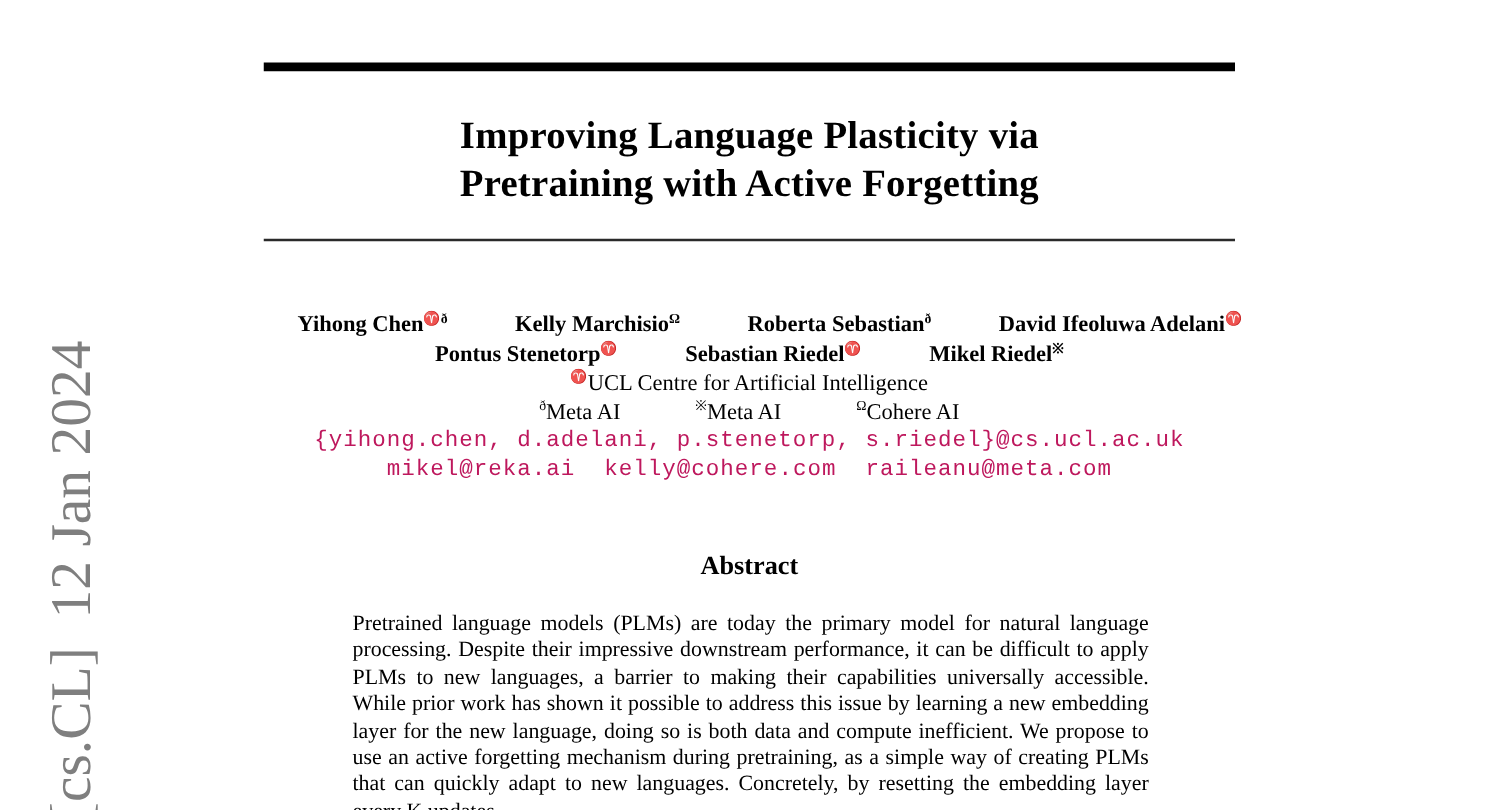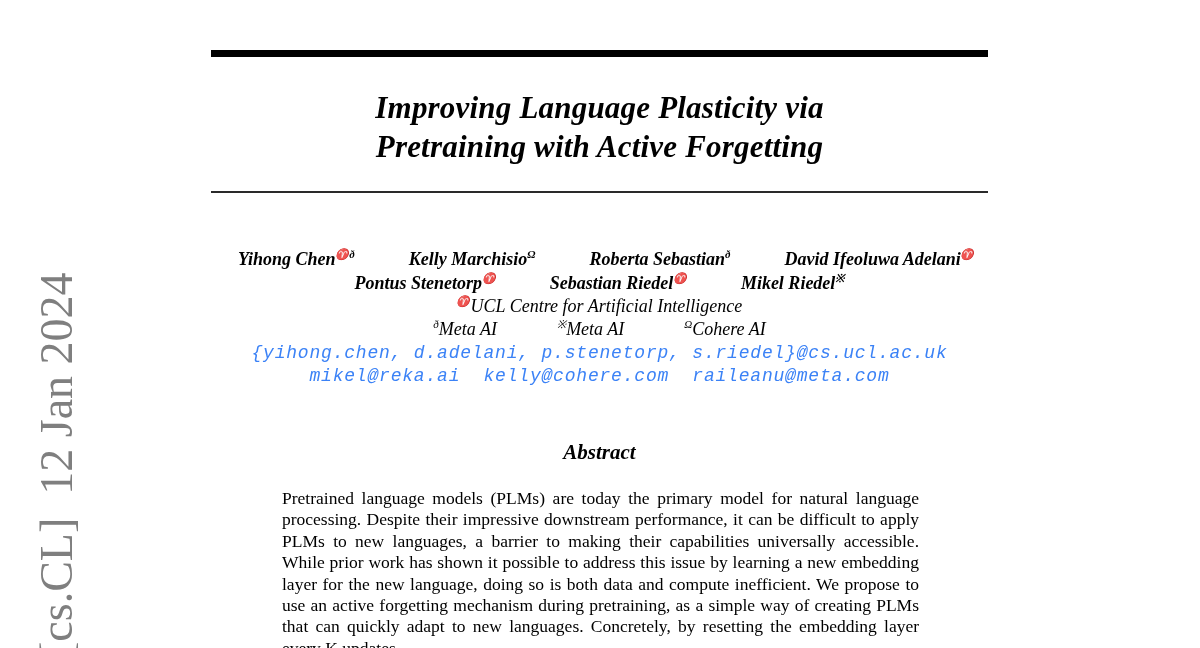--- a/index.html
+++ b/index.html
@@ -48,21 +48,20 @@
     height: 2px;
     background: #2a2a2a;
   }
 
   
   .col {
     position: absolute;
     left: 211px;
     width: 777px;
     text-align: center;
-    font-style: italic;
   }
 
   .paper-title {
     top: 88px;
     font-size: 31px;
     font-weight: bold;
     line-height: 39px;
     letter-spacing: 0.2px;
   }
 
@@ -84,21 +83,21 @@
   .affil-line {
     font-size: 18px;
     white-space: nowrap;
   }
   .affil-line .affil { margin: 0 30px; }
 
   .email-line {
     font-family: "Liberation Mono", "DejaVu Sans Mono", monospace;
     font-size: 18px;
     letter-spacing: 0.8px;
-    color: #3b82f6;
+    color: #be185d;
     white-space: pre;
   }
 
   .abstract-heading {
     top: 440px;
     font-size: 21px;
     font-weight: bold;
   }
 
   .abstract-body {

